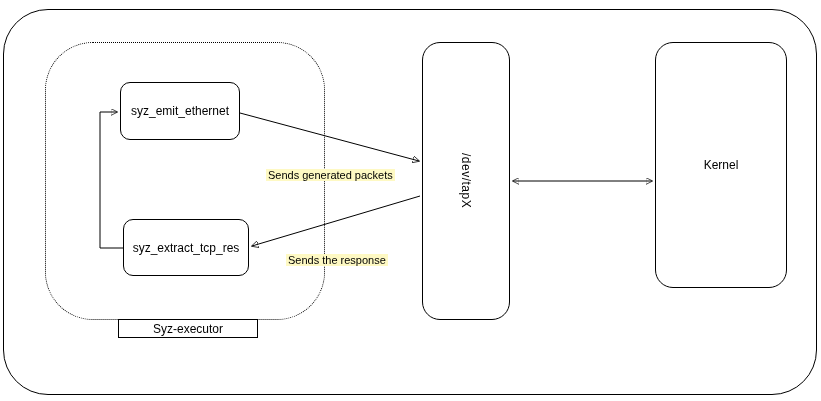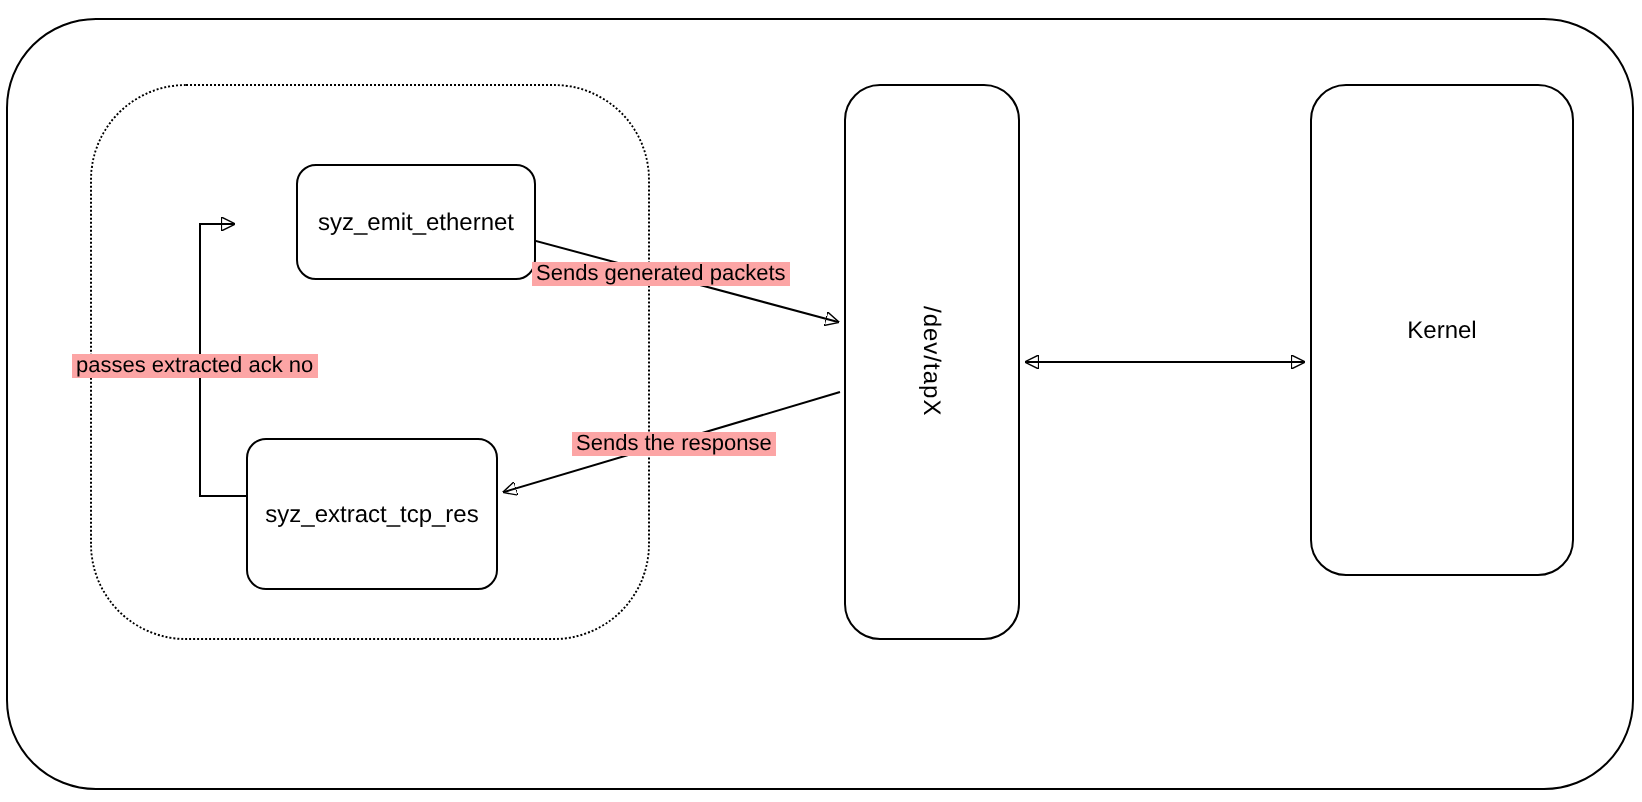--- a/index.html
+++ b/index.html
@@ -39,22 +39,22 @@
     display: flex;
     align-items: center;
     justify-content: center;
     font-size: 12px;
     text-align: center;
   }
 
   .node-small { border-radius: 10px; }
   .node-tall  { border-radius: 18px; }
 
-  .node-emit    { left: 120px; top: 82px;  width: 120px; height: 58px; margin-left: 28px; }
-  .node-extract { left: 123px; top: 219px; width: 126px; height: 76px; text-align: right; }
+  .node-emit    { left: 120px; top: 82px;  width: 120px; height: 58px; }
+  .node-extract { left: 123px; top: 219px; width: 126px; height: 57px; text-align: right; }
   .node-devtap  { left: 422px; top: 42px;  width: 88px;  height: 278px; }
   .node-kernel  { left: 655px; top: 42px;  width: 132px; height: 246px; }
 
   .vertical-label {
     writing-mode: vertical-rl;
     font-size: 12px;
     letter-spacing: 0.5px;
   }
 
   .executor-label {
@@ -65,23 +65,24 @@
     background: #ffffff;
     display: flex;
     align-items: center;
     justify-content: center;
     font-size: 12px;
   }
 
   .edge-label {
     position: absolute;
     font-size: 11px;
-    background: #fca5a5;
+    background: #fef9c3;
     padding: 0 2px;
     white-space: nowrap;
+    margin-top: 38px;
   }
 
   .label-sends  { left: 266px; top: 131px; }
   .label-gets   { left: 286px; top: 216px; }
   .label-passes { left: 36px;  top: 177px; }
 
   svg.wires {
     position: absolute;
     left: 0; top: 0;
     width: 821px; height: 401px;
@@ -127,16 +128,18 @@
   </div>
 
   <div class="node node-tall node-kernel">
     <span>Kernel</span>
   </div>
 
   <div class="edge-label label-sends">Sends generated packets</div>
 
   <div class="edge-label label-gets">Sends the response</div>
 
-  <div class="edge-label label-passes">passes extracted ack no</div>
 
+  <div class="executor-label">
+    <span>Syz-executor</span>
+  </div>
 
 </div>
 
 </body></html>

